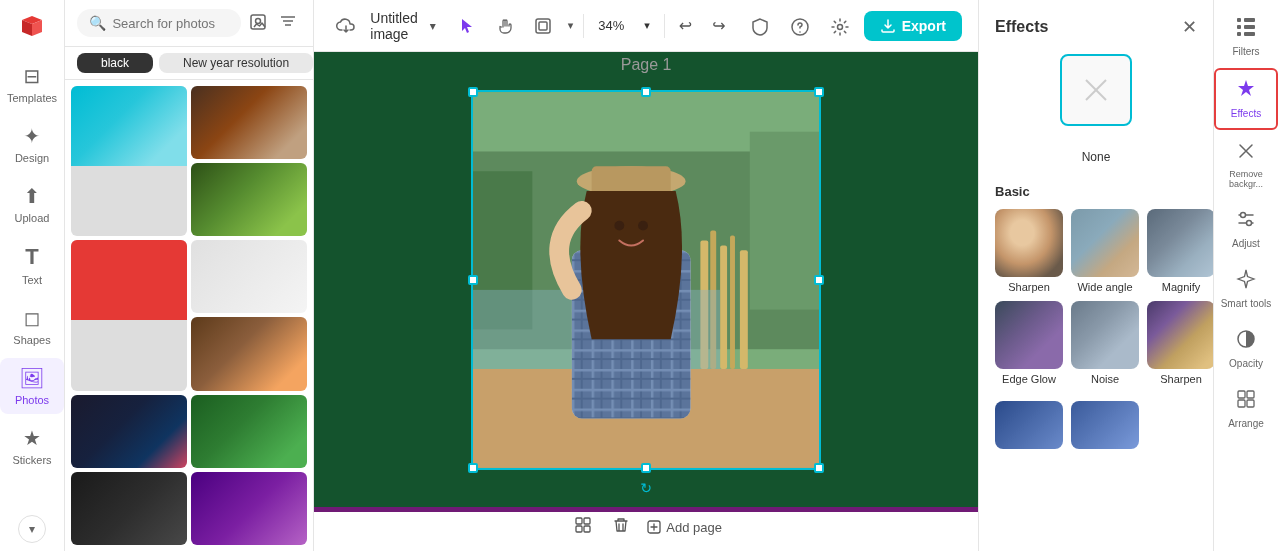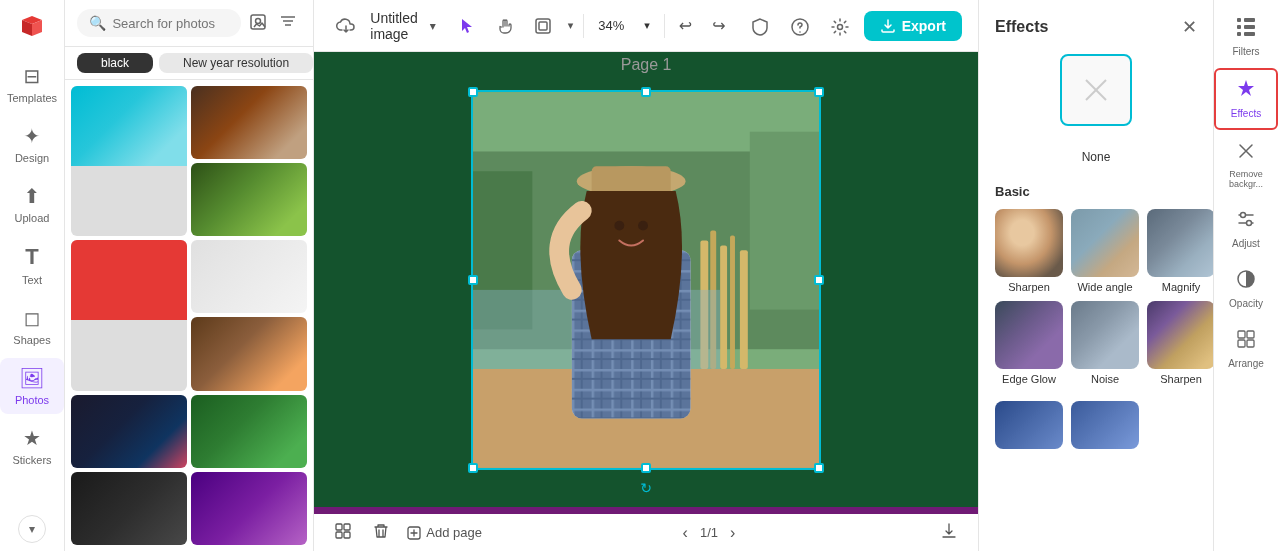--- a/index.html
+++ b/index.html
@@ -271,25 +271,26 @@
       align-items: center;
       justify-content: center;
       font-size: 14px;
       color: #00bcd4;
       cursor: grab;
     }
 
     .canvas-footer {
       height: 44px;
       background: #fff;
-      border-top: 7px solid #701a75;
+      border-top: 5px solid #701a75;
       display: flex;
       align-items: center;
       justify-content: space-between;
       padding: 0 16px;
+      flex-direction: column;
     }
     .footer-left { display: flex; align-items: center; gap: 12px; }
     .footer-center { display: flex; align-items: center; gap: 8px; font-size: 13px; color: #555; }
     .footer-right { display: flex; align-items: center; gap: 8px; }
     .footer-btn {
       background: none;
       border: none;
       cursor: pointer;
       color: #555;
       font-size: 16px;
@@ -856,20 +857,28 @@
           <circle cx="8" cy="7" r="2.5" fill="white" stroke="#666" stroke-width="1.5"></circle>
           <line x1="4" y1="15" x2="18" y2="15" stroke="#666" stroke-width="1.5" stroke-linecap="round"></line>
           <circle cx="14" cy="15" r="2.5" fill="white" stroke="#666" stroke-width="1.5"></circle>
         </svg>
     </span>
     <span class="label">Adjust</span>
   </div>
   <div class="rail-item">
     <span class="icon">
       <svg width="22" height="22" viewBox="0 0 22 22" fill="none">
+          <path d="M11 2L12.5 8.5L19 11L12.5 13.5L11 20L9.5 13.5L3 11L9.5 8.5Z" stroke="#666" stroke-width="1.3" fill="none"></path>
+        </svg>
+    </span>
+    <span class="label">Smart tools</span>
+  </div>
+  <div class="rail-item">
+    <span class="icon">
+      <svg width="22" height="22" viewBox="0 0 22 22" fill="none">
           <circle cx="11" cy="11" r="8" stroke="#666" stroke-width="1.5"></circle>
           <path d="M11 3 A8 8 0 0 1 11 19 Z" fill="#666"></path>
         </svg>
     </span>
     <span class="label">Opacity</span>
   </div>
   <div class="rail-item">
     <span class="icon">
       <svg width="22" height="22" viewBox="0 0 22 22" fill="none">
           <rect x="3" y="3" width="7" height="7" rx="1" stroke="#666" stroke-width="1.3"></rect>

